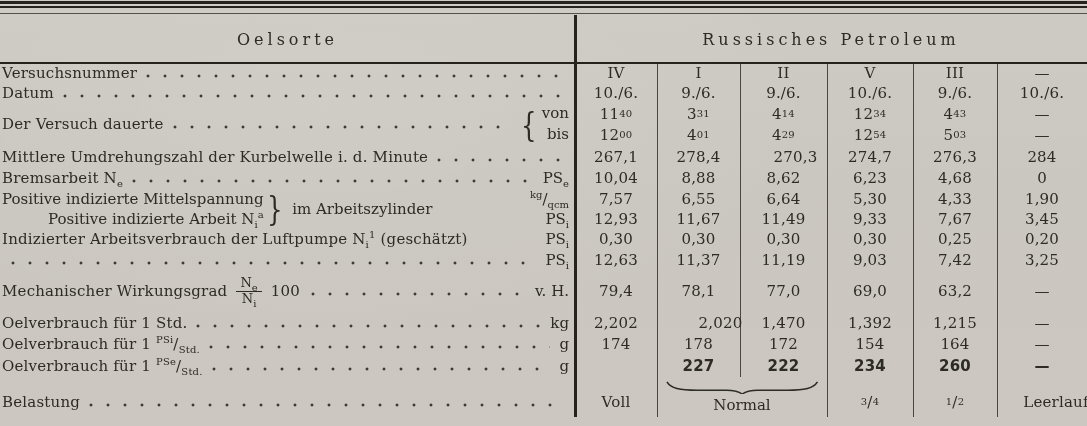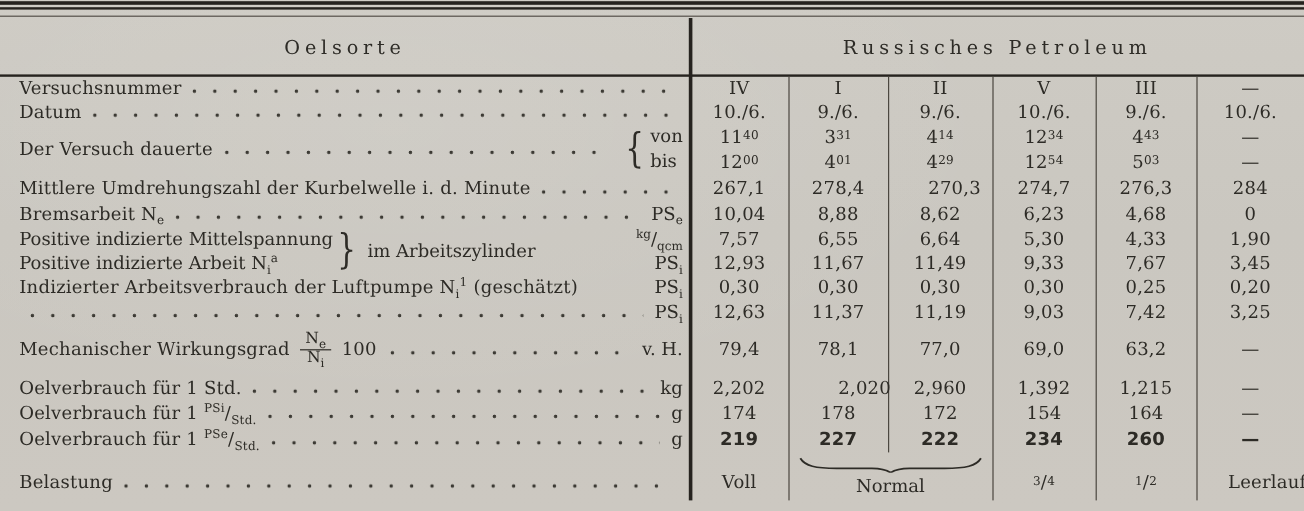--- a/index.html
+++ b/index.html
@@ -22,21 +22,21 @@
   .grid{
     position:absolute; left:0; top:16px; width:1087px;
     display:grid;
     grid-template-columns:575px 82px 83px 87px 86px 84px 90px;
     grid-template-rows:46px 21px 20px 21px 21px 23px 20px 21px 20px 20px 21px 42px 22px 20px 23px 40px;
   }
   .cell{display:flex; align-items:center; min-width:0;}
   .hdr{justify-content:center; font-size:16px; letter-spacing:4px; white-space:nowrap;}
   .hdr-left{grid-column:1; grid-row:1;}
   .hdr-right{grid-column:2 / 8; grid-row:1;}
-  .label-cell{padding-left:16px; padding-right:6px;}
+  .label-cell{padding-left:2px; padding-right:6px;text-align:right;}
   .lbl{font-size:15px; white-space:nowrap; letter-spacing:0.2px;}
   .val{justify-content:center; font-size:15px; letter-spacing:0.2px; white-space:nowrap;}
   .bold-val{font-family:"DejaVu Sans", sans-serif; font-weight:700; font-size:15px;}
   .leader{
     flex:1 1 auto; height:4px; align-self:center; margin:6px 9px 0 9px;
     background-image:radial-gradient(circle at 2px 2px, #3c3a34 1.3px, rgba(0,0,0,0) 1.7px);
     background-size:17px 4px; background-repeat:repeat-x;
   }
   .leader.no-dots{background:none;}
   .unit{font-size:15px; white-space:nowrap;}
@@ -202,41 +202,40 @@
       <div class="cell val" style="grid-area: 12 / 5;">69,0</div>
       <div class="cell val" style="grid-area: 12 / 6;">63,2</div>
       <div class="cell val" style="grid-area: 12 / 7;">—</div>
       <div class="cell label-cell" style="grid-area: 13 / 1;">
         <span class="lbl">Oelverbrauch für 1 Std.</span>
         <span class="leader"></span>
         <span class="unit">kg</span>
       </div>
       <div class="cell val" style="grid-area: 13 / 2;">2,202</div>
       <div class="cell val" style="grid-area: 13 / 3; padding-left: 44px;">2,020</div>
-      <div class="cell val" style="grid-area: 13 / 4;">2,960</div>
+      <div class="cell val" style="grid-area: 13 / 4;">1,470</div>
       <div class="cell val" style="grid-area: 13 / 5;">1,392</div>
       <div class="cell val" style="grid-area: 13 / 6;">1,215</div>
       <div class="cell val" style="grid-area: 13 / 7;">—</div>
       <div class="cell label-cell" style="grid-area: 14 / 1;">
         <span class="lbl">Oelverbrauch für 1 <sup>PSi</sup>/<sub>Std.</sub></span>
         <span class="leader"></span>
         <span class="unit">g</span>
       </div>
       <div class="cell val" style="grid-area: 14 / 2;">174</div>
       <div class="cell val" style="grid-area: 14 / 3;">178</div>
       <div class="cell val" style="grid-area: 14 / 4;">172</div>
       <div class="cell val" style="grid-area: 14 / 5;">154</div>
       <div class="cell val" style="grid-area: 14 / 6;">164</div>
       <div class="cell val" style="grid-area: 14 / 7;">—</div>
       <div class="cell label-cell" style="grid-area: 15 / 1;">
         <span class="lbl">Oelverbrauch für 1 <sup>PSe</sup>/<sub>Std.</sub></span>
         <span class="leader"></span>
         <span class="unit">g</span>
       </div>
-      <div class="cell val bold-val" style="grid-area: 15 / 2;">219</div>
       <div class="cell val bold-val" style="grid-area: 15 / 3;">227</div>
       <div class="cell val bold-val" style="grid-area: 15 / 4;">222</div>
       <div class="cell val bold-val" style="grid-area: 15 / 5;">234</div>
       <div class="cell val bold-val" style="grid-area: 15 / 6;">260</div>
       <div class="cell val bold-val" style="grid-area: 15 / 7;">—</div>
       <div class="cell label-cell belast" style="grid-area: 16 / 1;">
         <span class="lbl">Belastung</span>
         <span class="leader"></span>
       </div>
       <div class="cell normal-cell" style="grid-area: 16 / 3 / auto / 5;">

